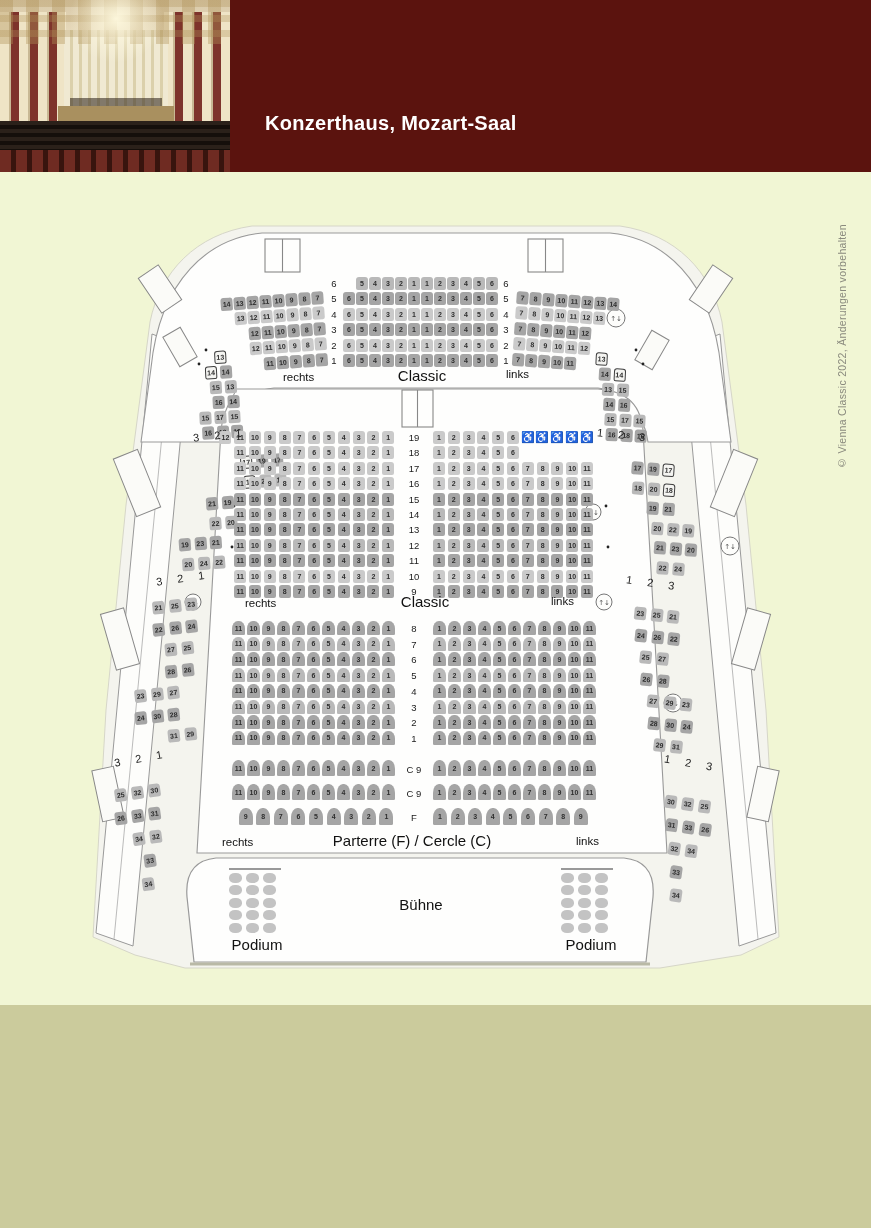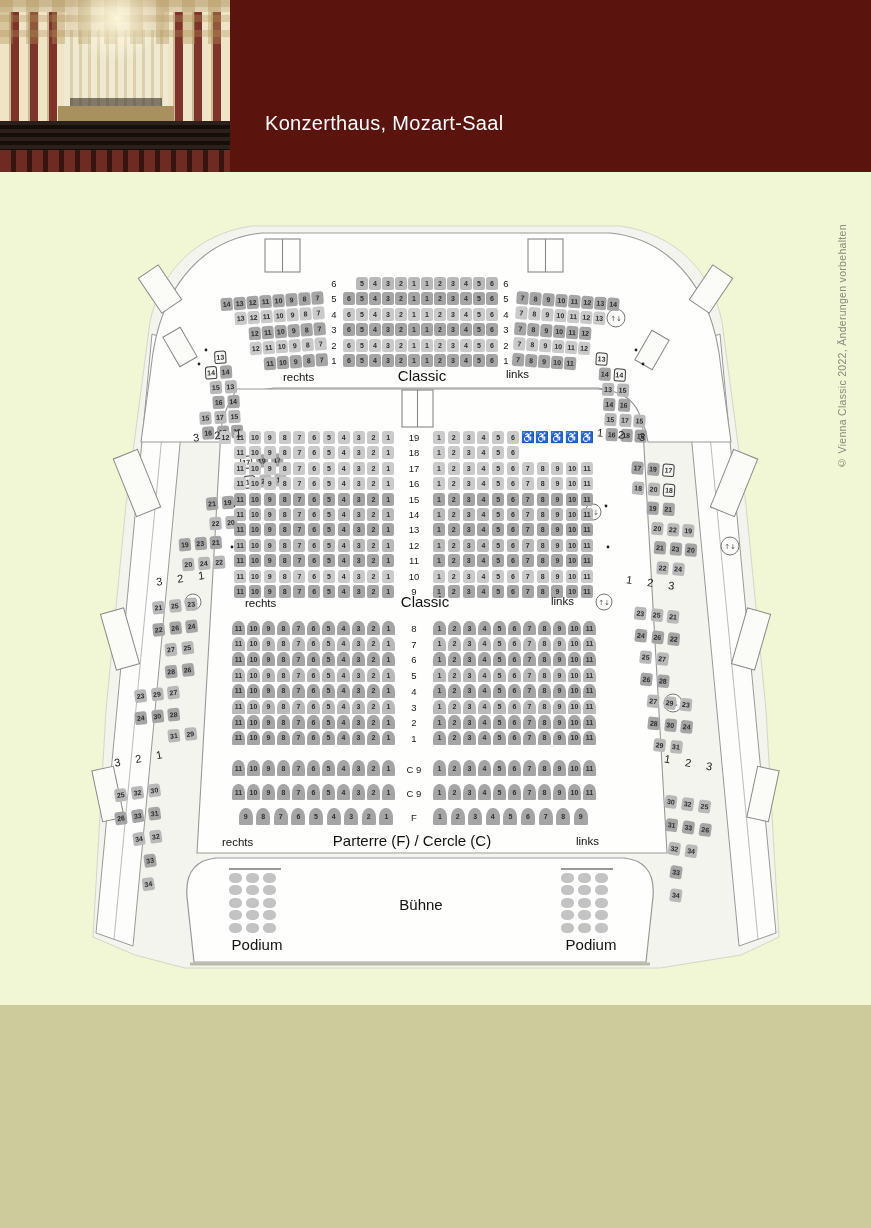--- a/index.html
+++ b/index.html
@@ -18,21 +18,21 @@
   .ph-cols-l,.ph-cols-r{background:repeating-linear-gradient(90deg,#EFE4C6 0 9px,#C8B894 9px 11px,#7E332B 11px 19px);}
   .ph-cols-r{position:absolute;right:0;top:12px;width:66px;height:118px;}
   .ph-back{position:absolute;left:64px;top:30px;width:104px;height:82px;
     background:repeating-linear-gradient(90deg,#F0E9D2 0 6px,#DBD0AB 6px 9px);}
   .ph-stagefloor{position:absolute;left:58px;top:106px;width:116px;height:15px;background:#A9905F;}
   .ph-orch{position:absolute;left:70px;top:98px;width:92px;height:9px;background:rgba(40,30,20,.55);}
   .ph-seats{position:absolute;left:0;top:121px;width:230px;height:32px;
     background:repeating-linear-gradient(#2B211A 0 4px,#150F0B 4px 8px);}
   .ph-chairs{position:absolute;left:0;top:150px;width:230px;height:22px;
     background:repeating-linear-gradient(90deg,#6F2B22 0 11px,#38140E 11px 16px);}
-  .header-title{position:absolute;left:265px;top:112px;color:#FFFFFF;font-size:20px;letter-spacing:.3px;}
+  .header-title{position:absolute;left:265px;top:112px;color:#FFFFFF;font-size:20px;letter-spacing:.3px;font-weight:bold;}
   
   .copyright{position:absolute;left:836px;top:183px;height:286px;width:16px;
     writing-mode:vertical-rl;transform:rotate(180deg);font-size:10.5px;color:#8A8A7E;letter-spacing:.3px;white-space:nowrap;}
   
   #map-svg{position:absolute;left:0;top:0;pointer-events:none;}
   #seat-layer{position:absolute;left:0;top:0;width:871px;height:1228px;}
   .blk{position:absolute;}
   .s{position:absolute;box-sizing:border-box;display:flex;align-items:center;justify-content:center;
      font:700 7px/1 "Liberation Sans",sans-serif;color:#2E2E2E;border-radius:3px 3px 2px 2px;}
   .s-a{background:#CACACA;}

